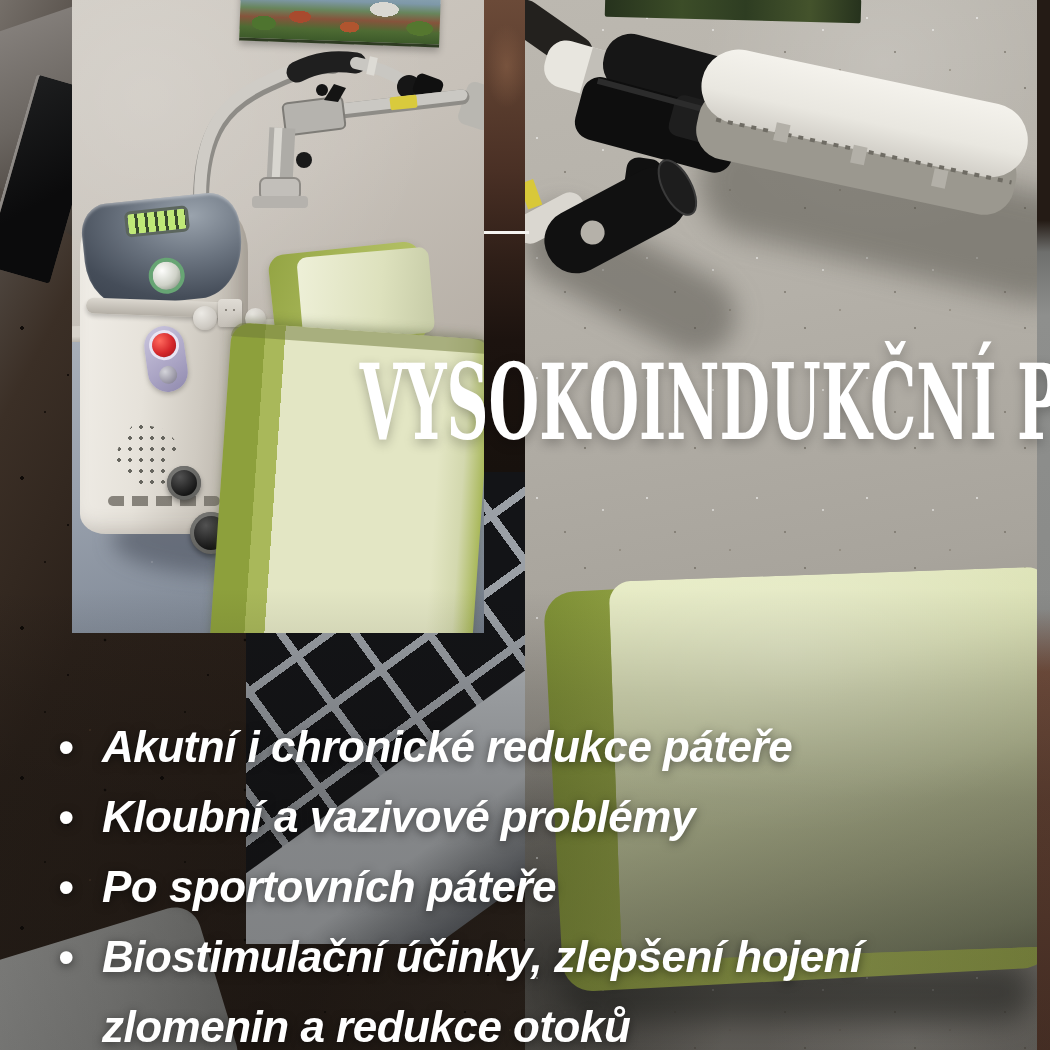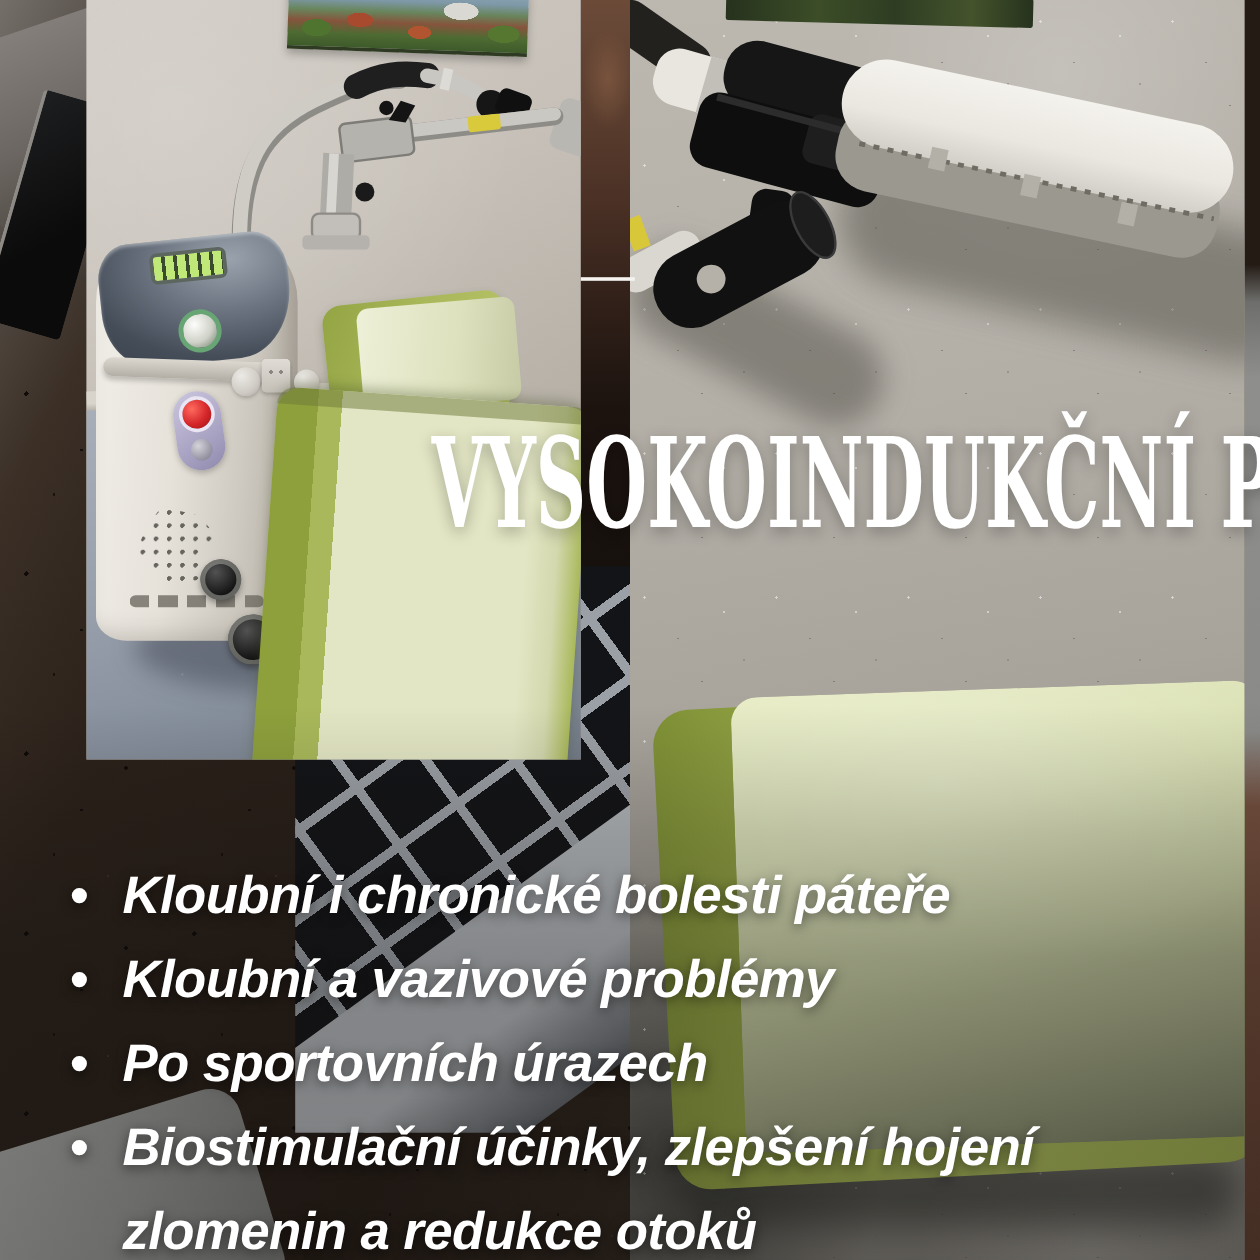--- a/index.html
+++ b/index.html
@@ -287,29 +287,29 @@
   <div class="dash"></div>
   <div class="overlay"></div>
 
   <h1 class="title">
     <span class="line"><span class="sq">VYSOKOINDUKČNÍ PULZNÍ</span></span>
   </h1>
 
   <ul class="bullets">
     <li>
       <span class="dot">•</span>
-      <span class="txt">Kloubní i chronické bolesti páteře</span>
+      <span class="txt">Akutní i chronické redukce páteře</span>
     </li>
     <li>
       <span class="dot">•</span>
       <span class="txt">Kloubní a vazivové problémy</span>
     </li>
     <li>
       <span class="dot">•</span>
-      <span class="txt">Po sportovních úrazech</span>
+      <span class="txt">Po sportovních páteře</span>
     </li>
     <li>
       <span class="dot">•</span>
       <span class="txt">Biostimulační účinky, zlepšení hojení zlomenin a redukce otoků</span>
     </li>
   </ul>
 
 </div>
 
 </body></html>

